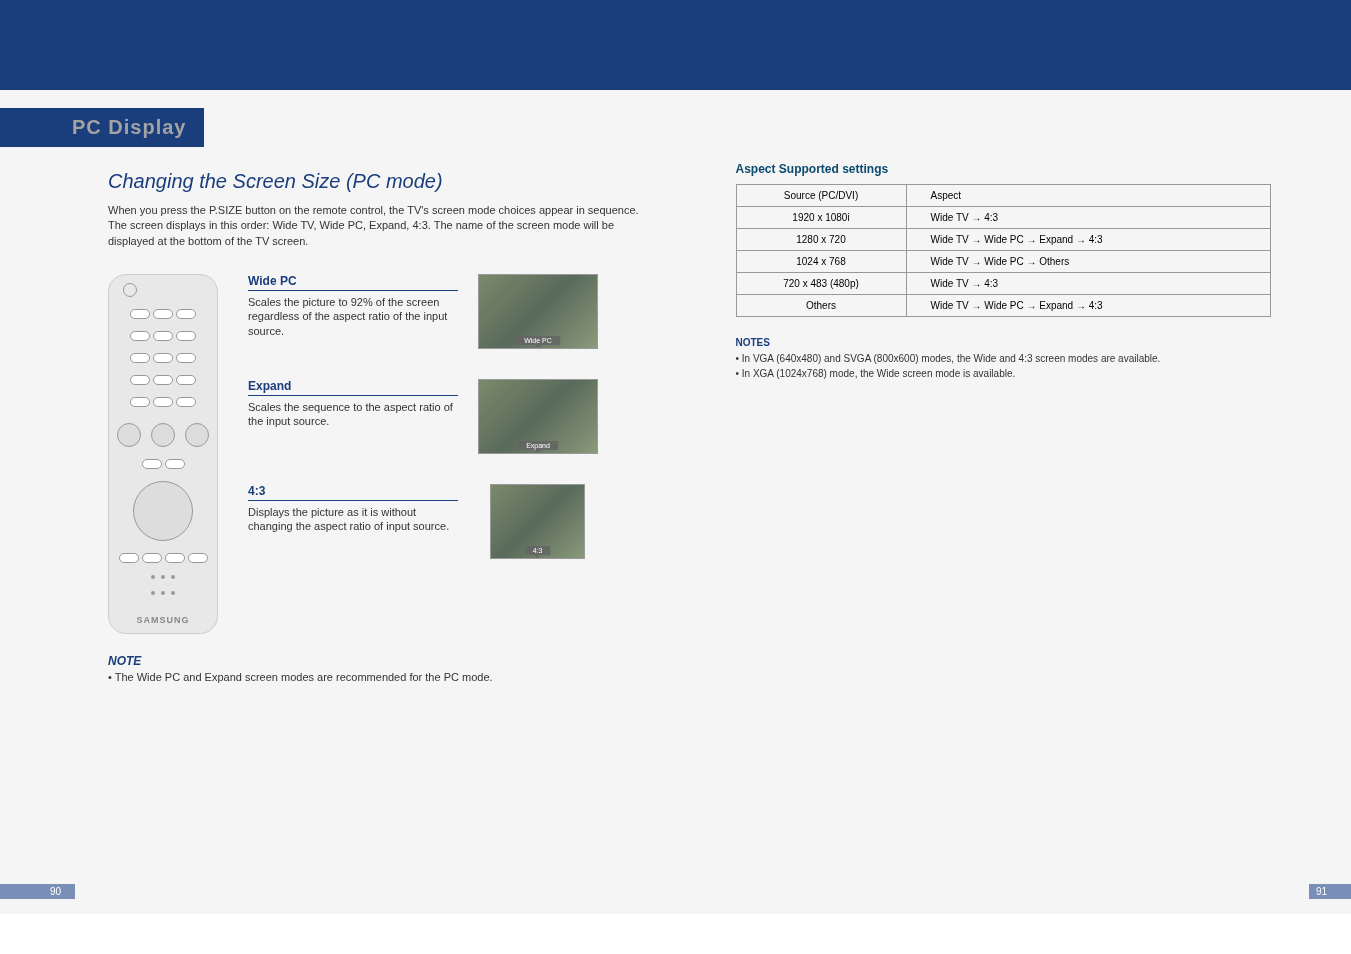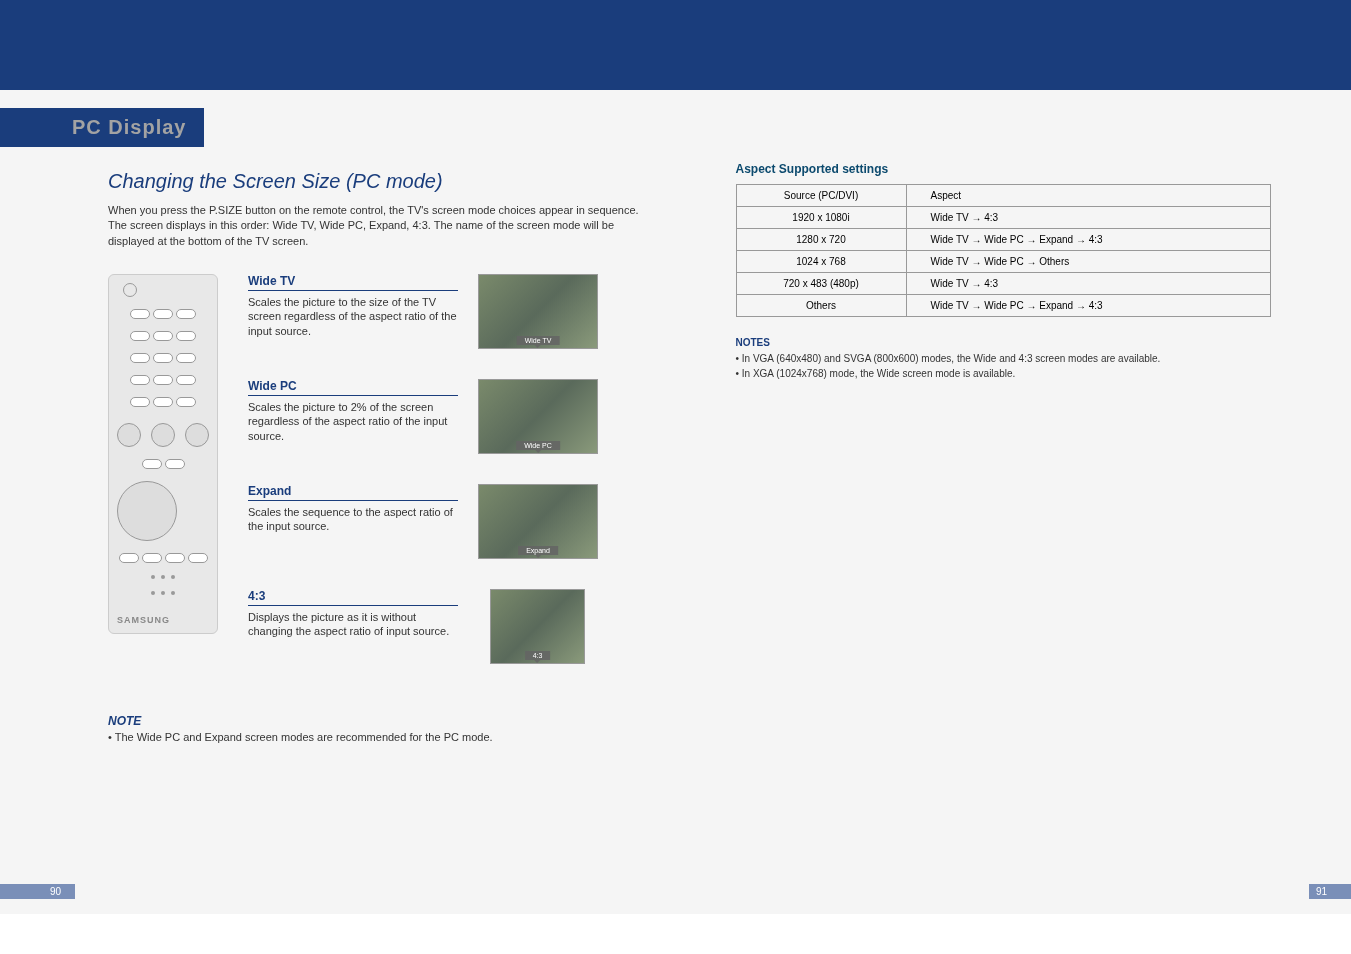--- a/index.html
+++ b/index.html
@@ -64,24 +64,25 @@
     }
     .remote-col {
       width: 120px;
       flex-shrink: 0;
     }
     .remote-img {
       width: 110px;
       height: 360px;
       background: #e8e8e8;
       border: 1px solid #ccc;
-      border-radius: 6px;
+      border-radius: 18px;
       padding: 8px;
       display: flex;
       flex-direction: column;
+      align-items: center;
       gap: 12px;
     }
     .remote-img .btn-row {
       display: flex;
       gap: 3px;
       justify-content: center;
     }
     .remote-img .rbtn {
       width: 20px;
       height: 10px;
@@ -300,34 +301,25 @@
           <div class="btn-row" style="gap:6px">
               <div style="width:4px;height:4px;border-radius:50%;background:#999"></div>
               <div style="width:4px;height:4px;border-radius:50%;background:#999"></div>
               <div style="width:4px;height:4px;border-radius:50%;background:#999"></div>
             </div>
           <div class="remote-brand">SAMSUNG</div>
         </div>
       </div>
 
       <div class="modes-col">
-        <div class="mode-block">
-          <div class="mode-text">
-            <div class="mode-title">Wide TV</div>
-            <div class="mode-desc">Scales the picture to the size of the TV screen regardless of the aspect ratio of the input source.</div>
-          </div>
-          <div class="mode-thumb">
-            <span class="thumb-label">Wide TV</span>
-          </div>
-        </div>
 
         <div class="mode-block">
           <div class="mode-text">
             <div class="mode-title">Wide PC</div>
-            <div class="mode-desc">Scales the picture to 2% of the screen regardless of the aspect ratio of the input source.</div>
+            <div class="mode-desc">Scales the picture to 92% of the screen regardless of the aspect ratio of the input source.</div>
           </div>
           <div class="mode-thumb">
             <span class="thumb-label">Wide PC</span>
           </div>
         </div>
 
         <div class="mode-block">
           <div class="mode-text">
             <div class="mode-title">Expand</div>
             <div class="mode-desc">Scales the sequence to the aspect ratio of the input source.</div>

